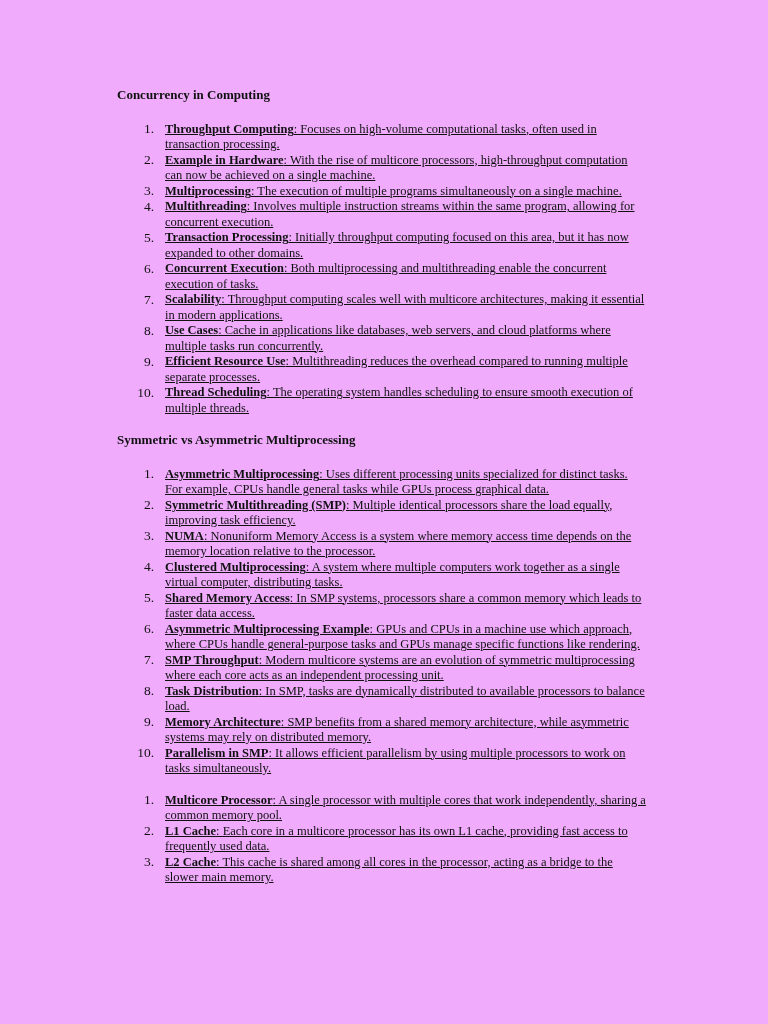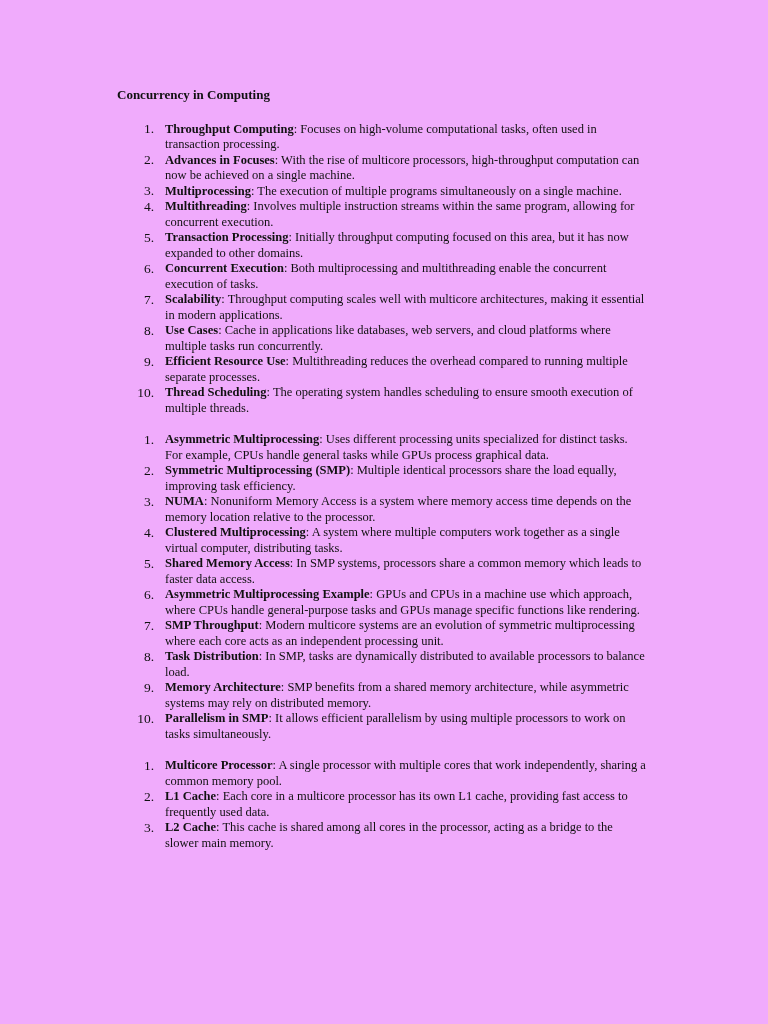--- a/index.html
+++ b/index.html
@@ -29,20 +29,21 @@
     font-size: 13px;
     font-weight: bold;
     line-height: 15.5px;
     margin: 0 0 19px 0;
   }
   ol.item-list {
     list-style: none;
     margin: 0 0 16px 0;
     padding: 0;
     counter-reset: item;
+    text-decoration: underline;
   }
   ol.item-list li {
     position: relative;
     padding-left: 48px;
     counter-increment: item;
   }
   ol.item-list li::before {
     content: counter(item) ".";
     position: absolute;
     left: 0;
@@ -56,33 +57,34 @@
   }
 </style>
 </head>
 <body>
 
 <div class="page">
   <div class="content">
       <h2 class="section-heading">Concurrency in Computing</h2>
       <ol class="item-list">
         <li><span class="term">Throughput Computing</span><span class="desc">: Focuses on high-volume computational tasks, often used in transaction processing.</span></li>
-        <li><span class="term">Advances in Focuses</span><span class="desc">: With the rise of multicore processors, high-throughput computation can now be achieved on a single machine.</span></li>
+        <li><span class="term">Example in Hardware</span><span class="desc">: With the rise of multicore processors, high-throughput computation can now be achieved on a single machine.</span></li>
         <li><span class="term">Multiprocessing</span><span class="desc">: The execution of multiple programs simultaneously on a single machine.</span></li>
         <li><span class="term">Multithreading</span><span class="desc">: Involves multiple instruction streams within the same program, allowing for concurrent execution.</span></li>
         <li><span class="term">Transaction Processing</span><span class="desc">: Initially throughput computing focused on this area, but it has now expanded to other domains.</span></li>
         <li><span class="term">Concurrent Execution</span><span class="desc">: Both multiprocessing and multithreading enable the concurrent execution of tasks.</span></li>
         <li><span class="term">Scalability</span><span class="desc">: Throughput computing scales well with multicore architectures, making it essential in modern applications.</span></li>
         <li><span class="term">Use Cases</span><span class="desc">: Cache in applications like databases, web servers, and cloud platforms where multiple tasks run concurrently.</span></li>
         <li><span class="term">Efficient Resource Use</span><span class="desc">: Multithreading reduces the overhead compared to running multiple separate processes.</span></li>
         <li><span class="term">Thread Scheduling</span><span class="desc">: The operating system handles scheduling to ensure smooth execution of multiple threads.</span></li>
       </ol>
+      <h2 class="section-heading">Symmetric vs Asymmetric Multiprocessing</h2>
       <ol class="item-list">
         <li><span class="term">Asymmetric Multiprocessing</span><span class="desc">: Uses different processing units specialized for distinct tasks. For example, CPUs handle general tasks while GPUs process graphical data.</span></li>
-        <li><span class="term">Symmetric Multiprocessing (SMP)</span><span class="desc">: Multiple identical processors share the load equally, improving task efficiency.</span></li>
+        <li><span class="term">Symmetric Multithreading (SMP)</span><span class="desc">: Multiple identical processors share the load equally, improving task efficiency.</span></li>
         <li><span class="term">NUMA</span><span class="desc">: Nonuniform Memory Access is a system where memory access time depends on the memory location relative to the processor.</span></li>
         <li><span class="term">Clustered Multiprocessing</span><span class="desc">: A system where multiple computers work together as a single virtual computer, distributing tasks.</span></li>
         <li><span class="term">Shared Memory Access</span><span class="desc">: In SMP systems, processors share a common memory which leads to faster data access.</span></li>
         <li><span class="term">Asymmetric Multiprocessing Example</span><span class="desc">: GPUs and CPUs in a machine use which approach, where CPUs handle general-purpose tasks and GPUs manage specific functions like rendering.</span></li>
         <li><span class="term">SMP Throughput</span><span class="desc">: Modern multicore systems are an evolution of symmetric multiprocessing where each core acts as an independent processing unit.</span></li>
         <li><span class="term">Task Distribution</span><span class="desc">: In SMP, tasks are dynamically distributed to available processors to balance load.</span></li>
         <li><span class="term">Memory Architecture</span><span class="desc">: SMP benefits from a shared memory architecture, while asymmetric systems may rely on distributed memory.</span></li>
         <li><span class="term">Parallelism in SMP</span><span class="desc">: It allows efficient parallelism by using multiple processors to work on tasks simultaneously.</span></li>
       </ol>
       <ol class="item-list">

